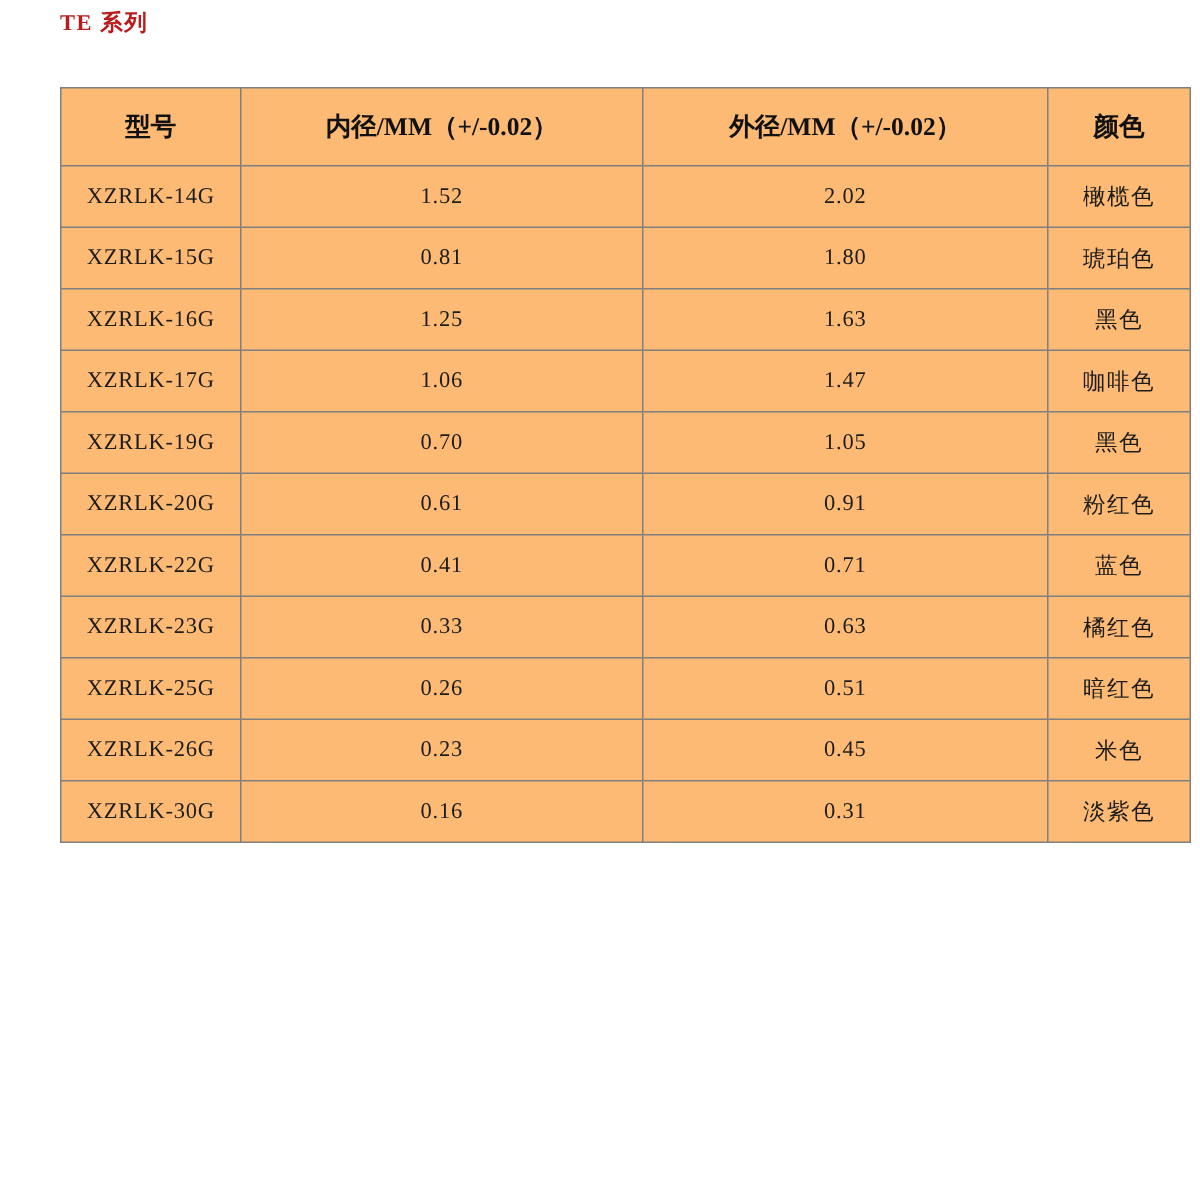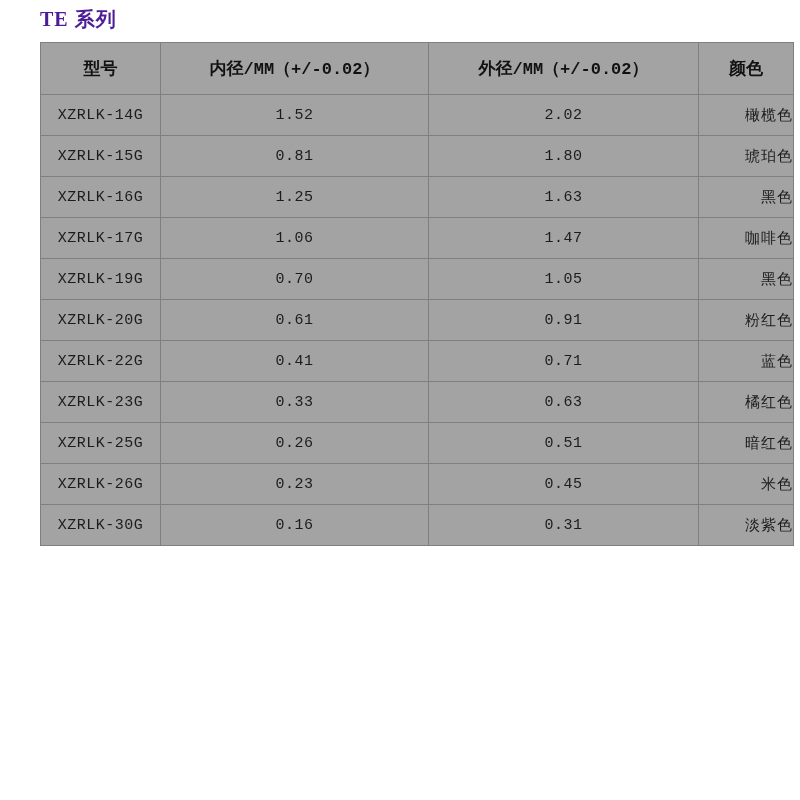--- a/index.html
+++ b/index.html
@@ -15,34 +15,33 @@
     position: relative;
     width: 800px;
     height: 800px;
     background: #ffffff;
     overflow: hidden;
   }
   .doc-title {
     position: absolute;
     left: 40px;
     top: 6px;
-    font-size: 20px;
+    font-size: 15px;
     font-weight: bold;
     letter-spacing: 1px;
-    color: #4c1d95;
+    color: #b91c1c;
   }
   table.spec-table {
     position: absolute;
     left: 40px;
-    top: 42px;
+    top: 58px;
     width: 753px;
     border-collapse: collapse;
     table-layout: fixed;
-    background: #a3a3a3;
-    font-family: Liberation Mono, monospace;
+    background: #fdba74;
   }
   table.spec-table col.c-model { width: 120px; }
   table.spec-table col.c-inner { width: 268px; }
   table.spec-table col.c-outer { width: 270px; }
   table.spec-table col.c-color { width: 95px; }
   table.spec-table th,
   table.spec-table td {
     border: 1px solid #7f7f7f;
     text-align: center;
     vertical-align: middle;
@@ -57,21 +56,20 @@
     color: #111111;
   }
   table.spec-table td {
     height: 40px;
     font-size: 15px;
     color: #1c1c1c;
     letter-spacing: 0.5px;
   }
   table.spec-table td.cell-color {
     letter-spacing: 1px;
-    text-align: right;
   }
 </style>
 </head>
 <body>
 
 <div class="page">
 
   <div class="doc-title">TE 系列</div>
 
   <table class="spec-table">

